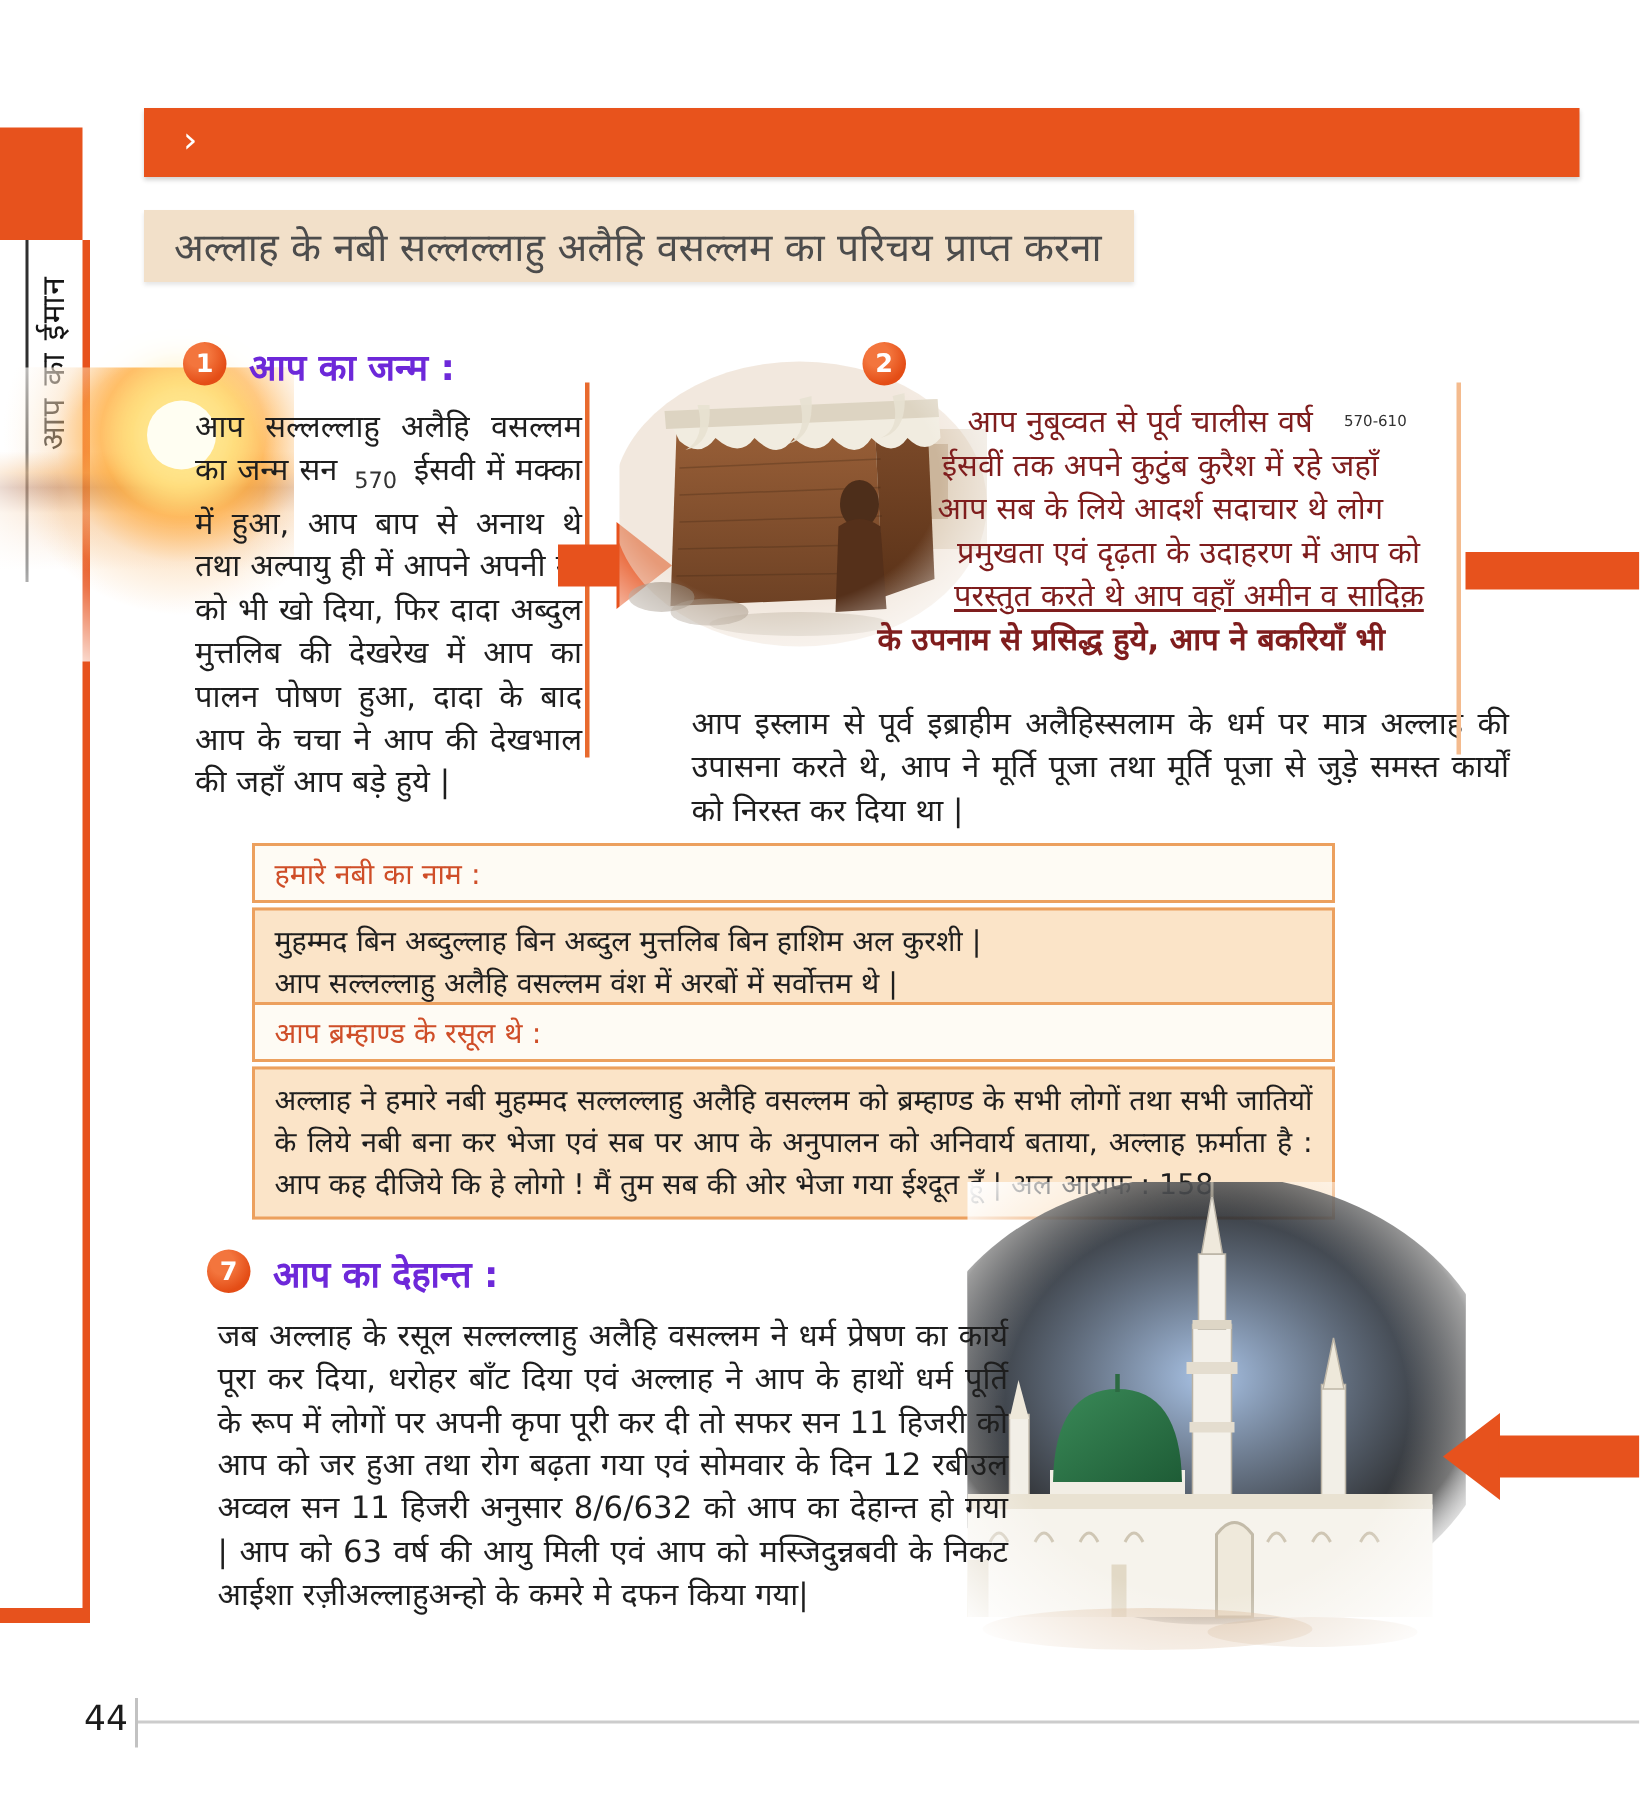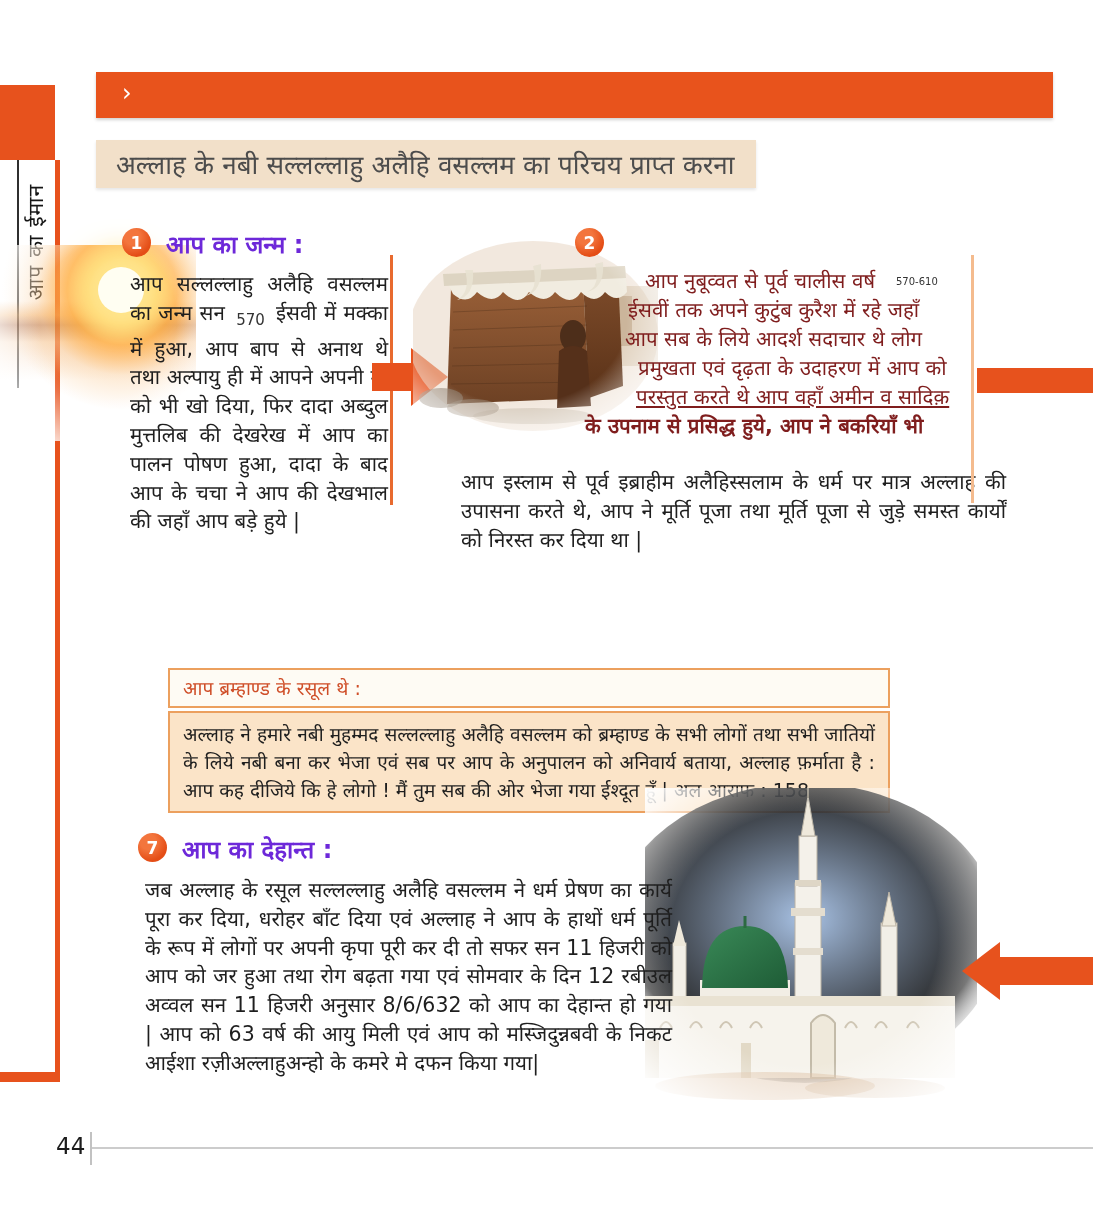--- a/index.html
+++ b/index.html
@@ -178,20 +178,27 @@
   <div class="line-abs" style="left:628px;top:295px;">ईसवीं तक अपने कुटुंब कुरैश में रहे जहाँ</div>
   <div class="line-abs" style="left:625px;top:324px;">आप सब के लिये आदर्श सदाचार  थे लोग</div>
   <div class="line-abs" style="left:638px;top:353px;">प्रमुखता एवं दृढ़ता के उदाहरण में आप को</div>
   <div class="line-abs" style="left:636px;top:382px;text-decoration:underline;">परस्तुत करते थे आप वहाँ अमीन व सादिक़</div>
   <div class="line-abs" style="left:585px;top:411px;font-weight:bold;">के उपनाम से प्रसिद्ध हुये, आप ने बकरियाँ भी</div>
   <div class="body-par" style="left:433px;top:468px;width:545px;margin-left:28px;">आप इस्लाम से पूर्व इब्राहीम अलैहिस्सलाम के धर्म पर मात्र अल्लाह की उपासना करते थे,  आप ने मूर्ति पूजा तथा मूर्ति पूजा से जुड़े समस्त कार्यों को निरस्त कर दिया  था |</div>
 
   <div class="vline2"></div>
   <div class="right-tab"></div>
 
+  <div class="info-box" style="top:562px;">
+    <div class="hd">हमारे नबी का नाम :</div>
+    <div class="bd">
+      <div>मुहम्मद बिन अब्दुल्लाह बिन अब्दुल मुत्तलिब बिन हाशिम अल कुरशी |</div>
+      <div>आप सल्लल्लाहु अलैहि वसल्लम वंश में अरबों में सर्वोत्तम थे |</div>
+    </div>
+  </div>
 
   <div class="info-box" style="top:668px;">
     <div class="hd">आप ब्रम्हाण्ड के रसूल थे :</div>
     <div class="bd justify">अल्लाह ने हमारे नबी मुहम्मद सल्लल्लाहु अलैहि वसल्लम को ब्रम्हाण्ड के सभी लोगों तथा सभी जातियों के लिये नबी बना कर भेजा एवं सब पर आप के अनुपालन को अनिवार्य बताया, अल्लाह फ़र्माता है : आप कह दीजिये कि हे लोगो ! मैं तुम सब की ओर भेजा गया ईश्दूत हूँ | अल आराफ : 158</div>
   </div>
 
   <div class="mosque-img">
     <svg width="332" height="312" viewBox="0 0 332 312">
       <defs>
         <radialGradient id="sky" cx="0.5" cy="0.45" r="0.62">

